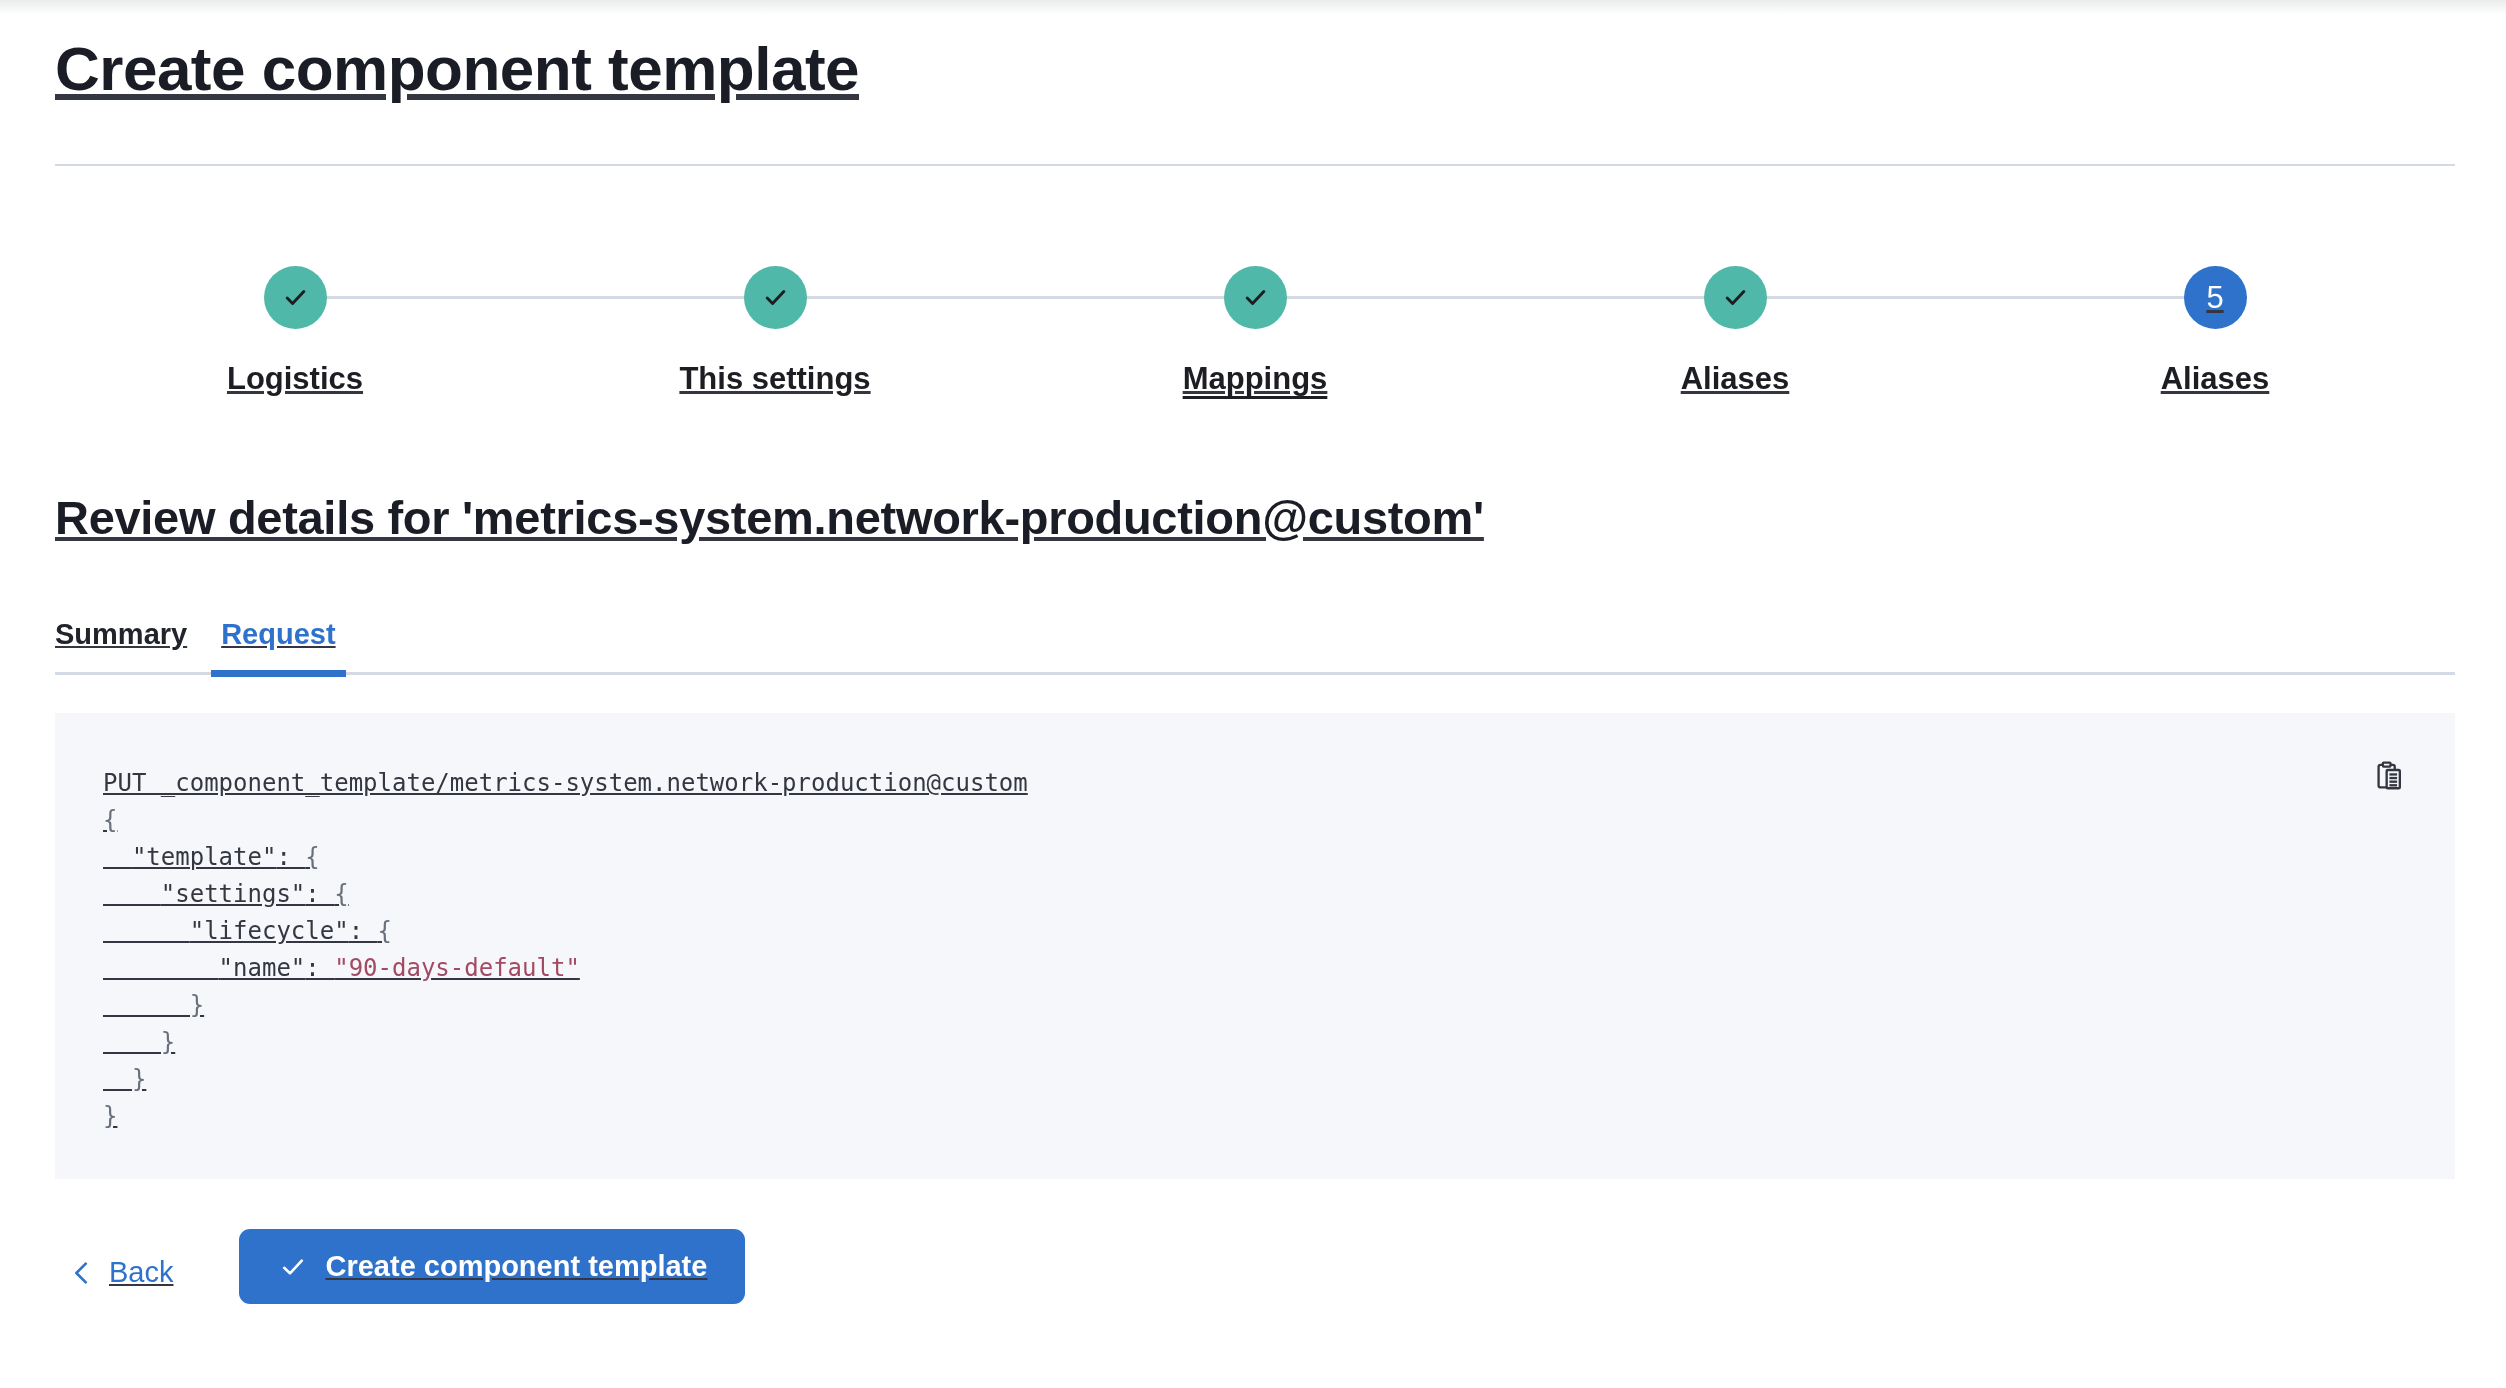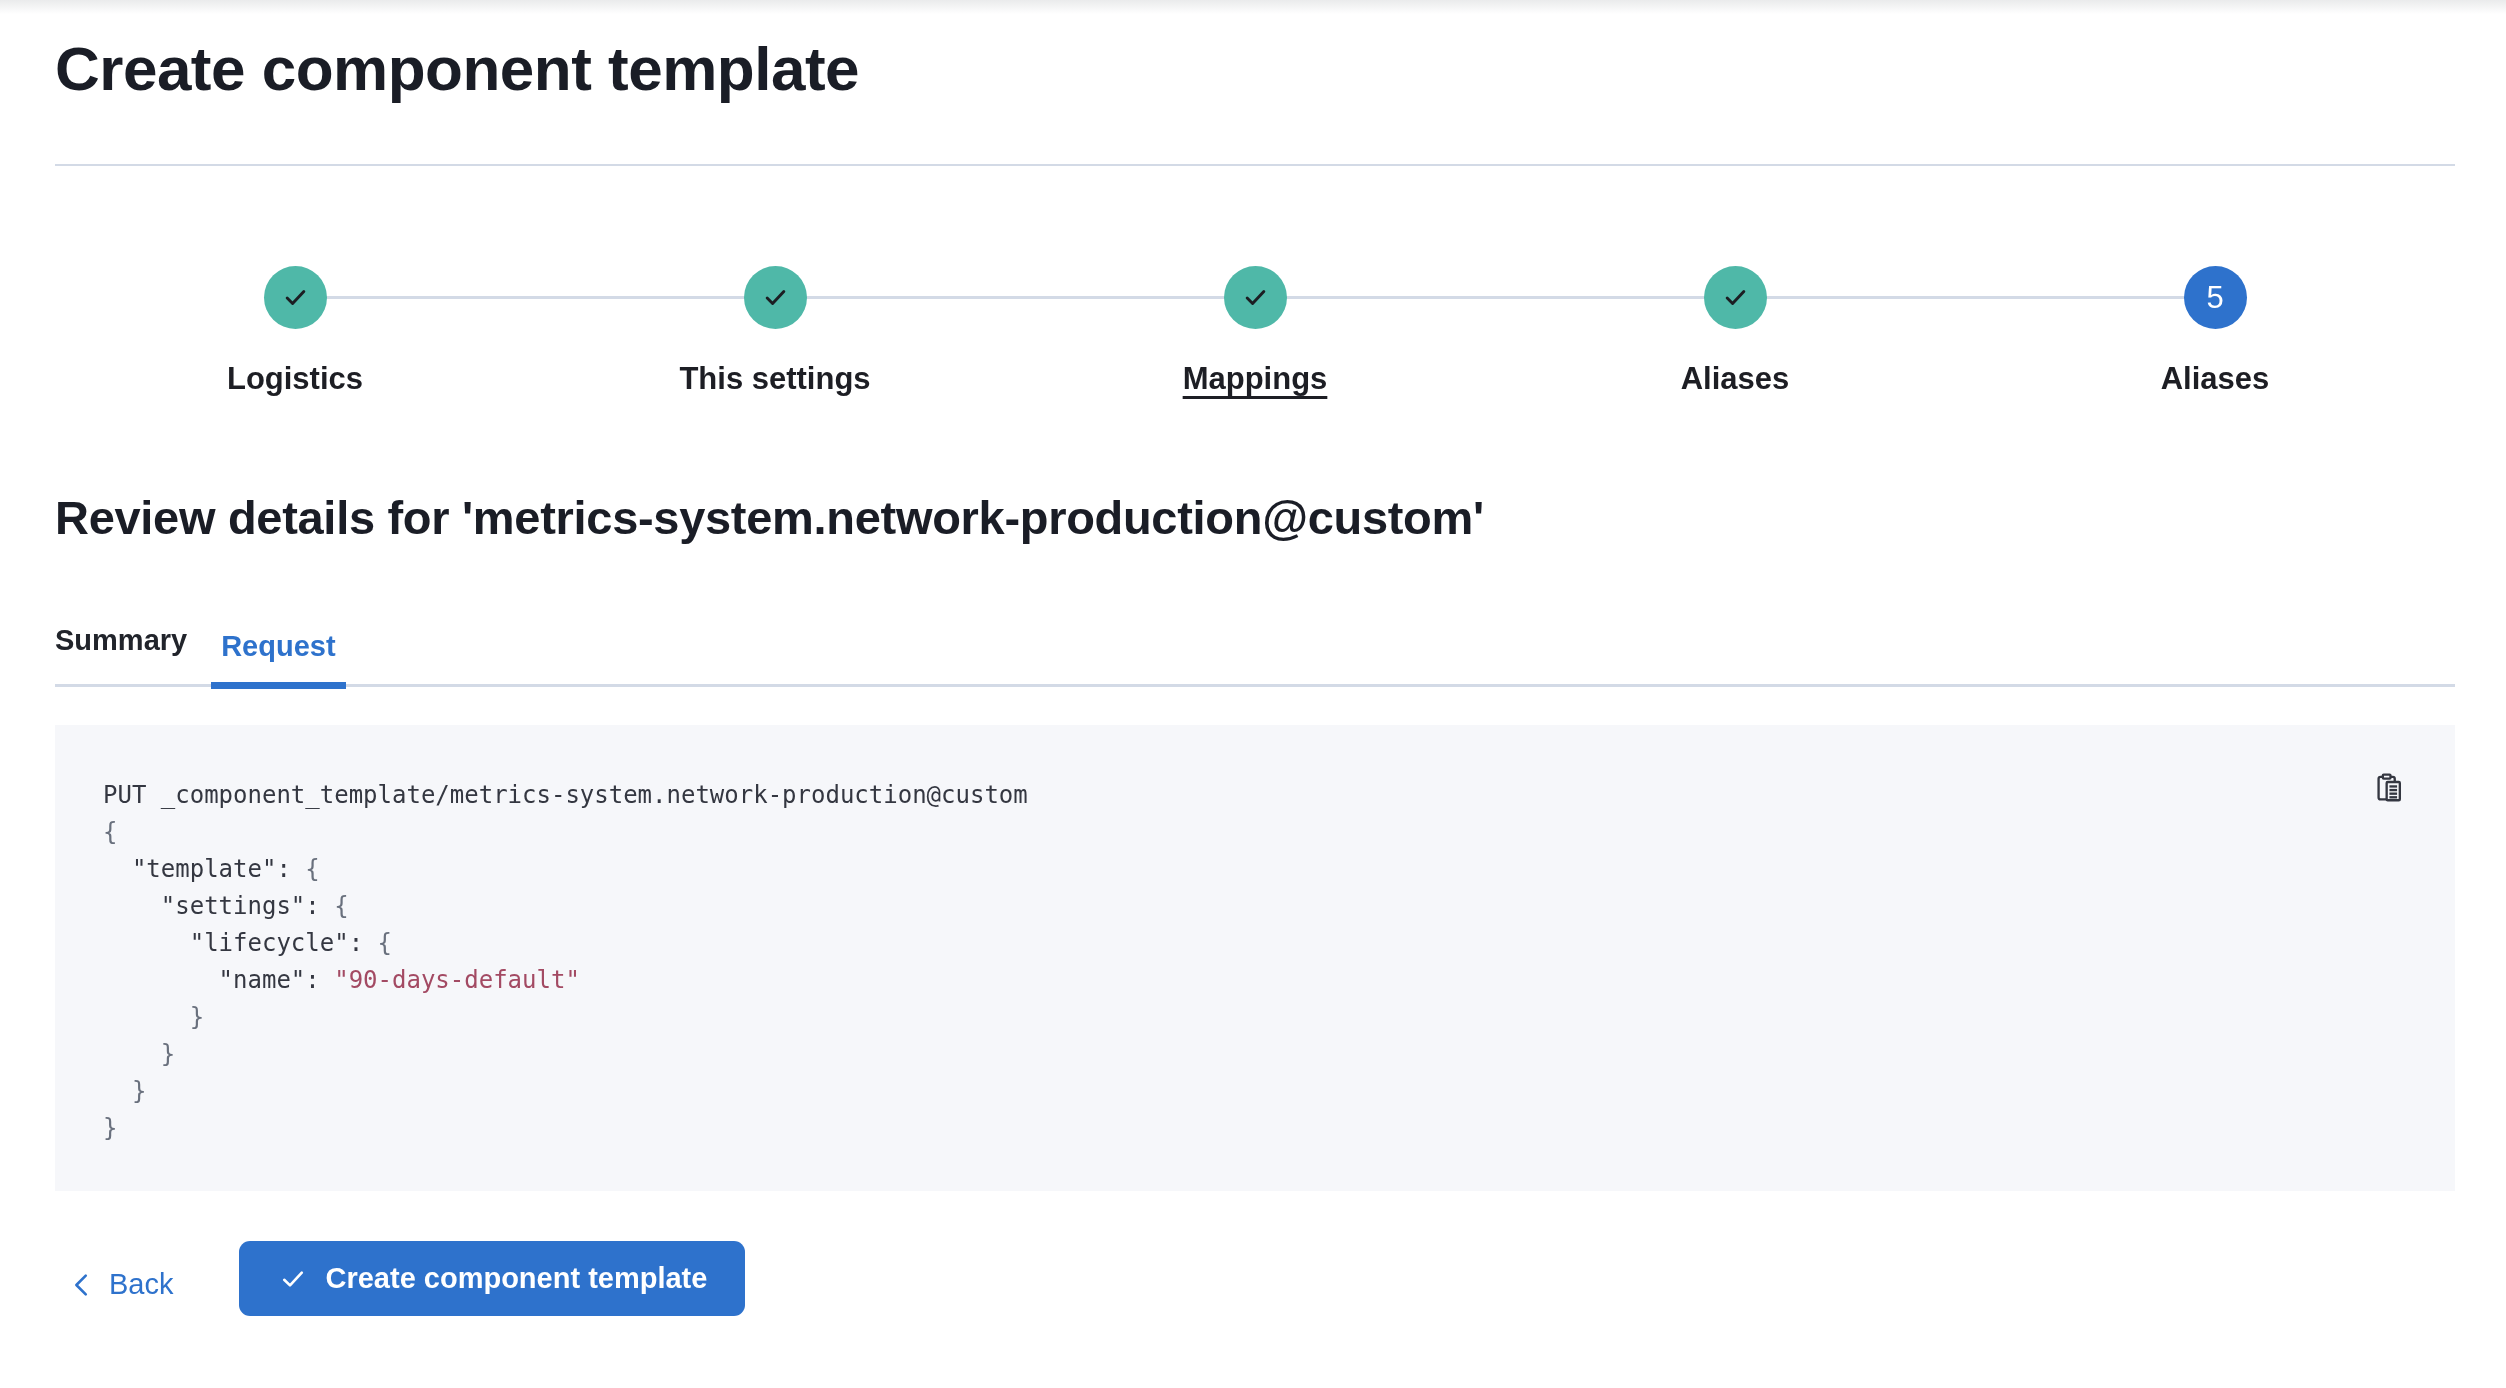--- a/index.html
+++ b/index.html
@@ -11,21 +11,21 @@
     --code-background:#F6F7FA;
     --code-punctuation:#69707D;
     --code-string:#A34A63;
     --white:#FFFFFF;
   }
   *{box-sizing:border-box;margin:0;padding:0;}
   html,body{width:2506px;height:1388px;overflow:hidden;background:#fff;}
   body{font-family:"Liberation Sans","DejaVu Sans",sans-serif;color:var(--text);position:relative;}
   .top-shadow{position:absolute;top:0;left:0;width:100%;height:14px;
     background:linear-gradient(to bottom,rgba(50,55,65,0.10),rgba(50,55,65,0));}
-  .content{width:2400px;margin:0 auto 0 55px;position:relative;}
+  .content{width:2400px;margin:0 auto 0 55px;position:relative;text-decoration:underline;}
   
   h1.page-title{padding-top:32px;font-size:62px;line-height:74px;font-weight:700;
     color:var(--heading);letter-spacing:-0.5px;}
   hr.title-rule{border:none;border-top:2px solid var(--divider);margin-top:58px;}
   
   .stepper{margin-top:100px;display:flex;position:relative;}
   .stepper::before{content:'';position:absolute;top:30px;height:3px;left:240px;right:240px;
     background:var(--divider);}
   .step{flex:1 1 0;display:flex;flex-direction:column;align-items:center;position:relative;cursor:pointer;}
   .step-circle{width:63px;height:63px;border-radius:50%;display:flex;align-items:center;
@@ -37,21 +37,21 @@
   .step-label.underlined{text-decoration:underline;text-decoration-thickness:3px;text-underline-offset:7px;}
   
   h2.review-heading{margin-top:92px;font-size:47px;line-height:56px;font-weight:700;
     color:var(--heading);letter-spacing:-0.3px;}
   
   .tabs{margin-top:70px;display:flex;gap:14px;border-bottom:3px solid var(--divider);}
   .tab{padding:0 10px 20px;font-size:29px;line-height:36px;font-weight:700;color:#21242B;
     position:relative;cursor:pointer;background:none;border:none;
     font-family:"Liberation Sans","DejaVu Sans",sans-serif;}
   .tab:first-child{margin-left:-10px;}
-  .tab.active{color:var(--primary-blue);margin-top:12px;}
+  .tab.active{color:var(--primary-blue);}
   .tab.active::after{content:'';position:absolute;left:0;right:0;bottom:-5px;height:7px;
     background:var(--primary-blue);}
   
   p.request-description{margin-top:48px;font-size:29px;line-height:36px;color:var(--text);}
   
   .codeblock{margin-top:38px;background:var(--code-background);position:relative;
     padding:52px 48px 44px;min-height:460px;}
   .codeblock pre{font-family:"DejaVu Sans Mono","Liberation Mono",monospace;
     font-size:24px;line-height:37px;color:var(--text);white-space:pre;}
   .tok-plain{color:var(--text);}

